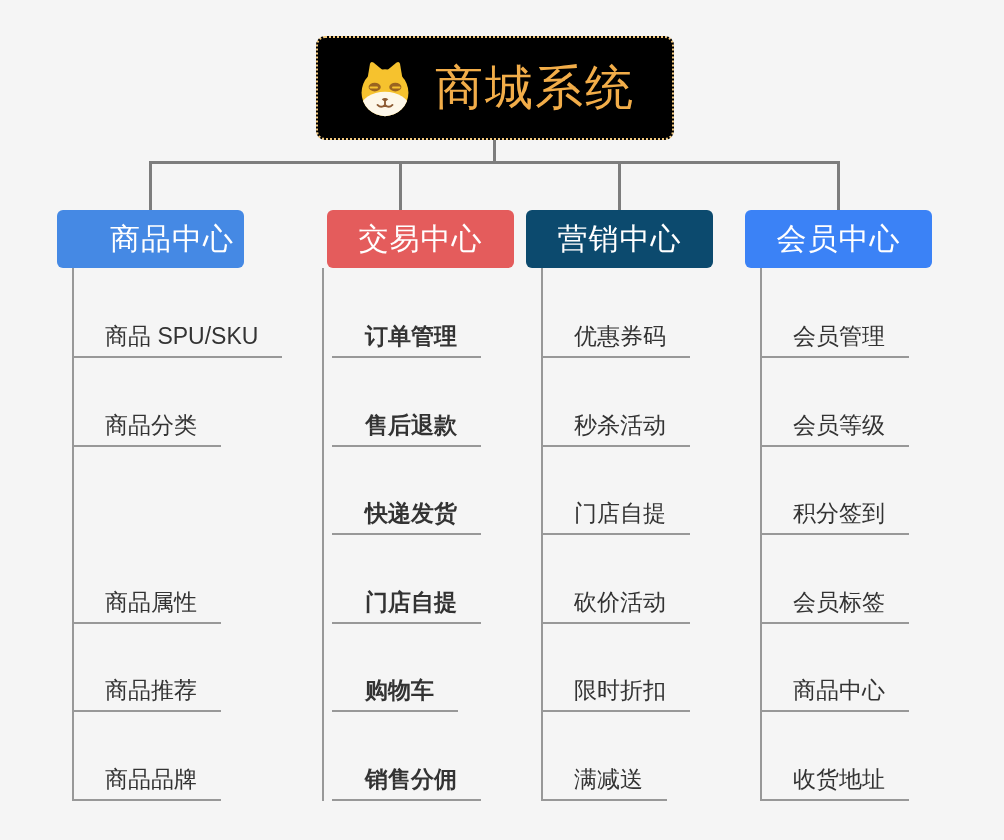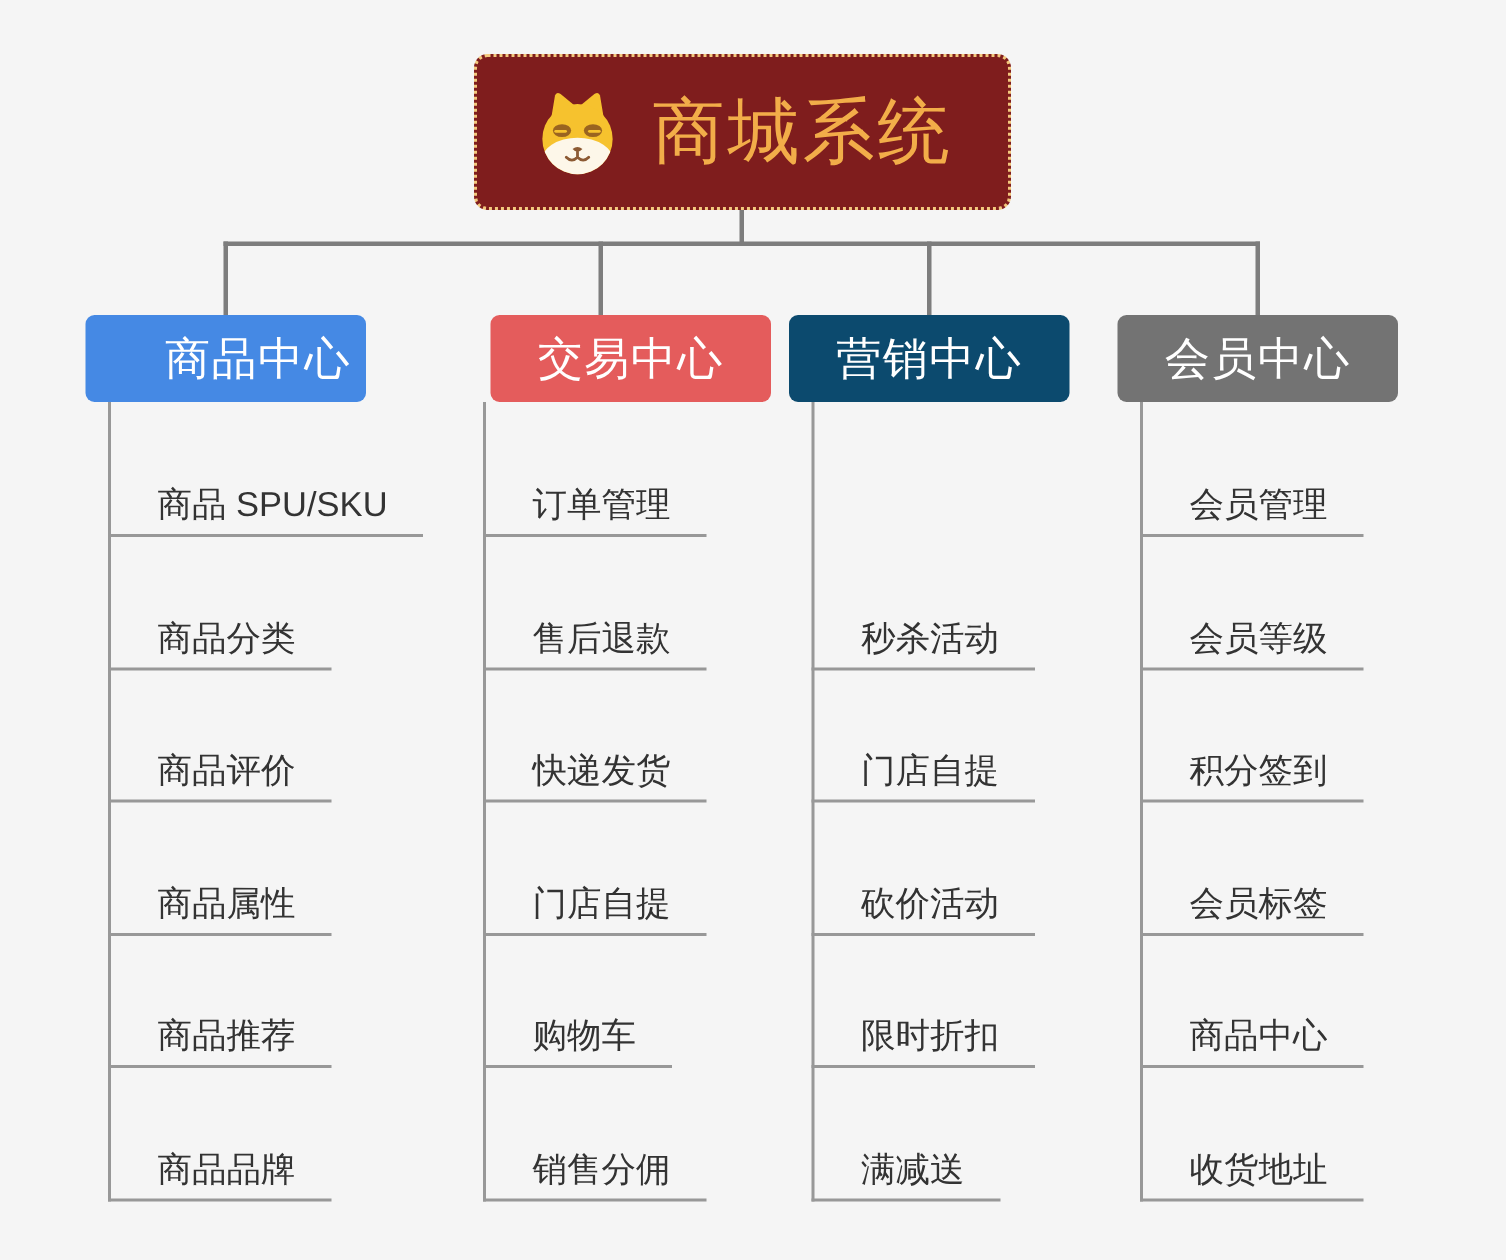--- a/index.html
+++ b/index.html
@@ -11,21 +11,21 @@
     height: 840px;
     background: #f5f5f5;
     overflow: hidden;
   }
 
   
   .root-node {
     position: absolute;
     left: 316px; top: 36px;
     width: 358px; height: 104px;
-    background: #7f1d1d;
+    background: #000000;
     border: 2px dotted #f3c97e;
     border-radius: 9px;
     display: flex;
     align-items: center;
     justify-content: center;
     gap: 20px;
   }
   .root-title {
     font-size: 48px;
     letter-spacing: 2px;
@@ -78,21 +78,21 @@
     position: absolute;
     display: inline-block;
     padding: 0 24px 4px 33px;
     border-bottom: 2px solid #989898;
     font-size: 23px;
     line-height: 32px;
     color: #333333;
     white-space: nowrap;
   }
   .col-0 { left: 72px;  }
-  .col-1 { left: 322px; }
+  .col-1 { left: 332px; font-weight: bold; }
   .col-2 { left: 541px; }
   .col-3 { left: 760px; }
   .row-0 { top: 320px; }
   .row-1 { top: 409px; }
   .row-2 { top: 497px; }
   .row-3 { top: 586px; }
   .row-4 { top: 674px; }
   .row-5 { top: 763px; }
 </style>
 </head>
@@ -128,43 +128,43 @@
 
   <div class="branch-node branch-0" style="background: rgb(69, 137, 228); padding-left: 43px;">
     <span>商品中心</span>
   </div>
   <div class="branch-node branch-1" style="background: rgb(228, 92, 92);">
     <span>交易中心</span>
   </div>
   <div class="branch-node branch-2" style="background: #0c4a6e;">
     <span>营销中心</span>
   </div>
-  <div class="branch-node branch-3" style="background: #737373;">
+  <div class="branch-node branch-3" style="background: #3b82f6;">
     <span>会员中心</span>
   </div>
 
   <div class="trunk trunk-0"></div>
   <div class="trunk trunk-1"></div>
   <div class="trunk trunk-2"></div>
   <div class="trunk trunk-3"></div>
 
   <div class="leaf col-0 row-0">商品 SPU/SKU</div>
   <div class="leaf col-0 row-1">商品分类</div>
-  <div class="leaf col-0 row-2">商品评价</div>
   <div class="leaf col-0 row-3">商品属性</div>
   <div class="leaf col-0 row-4">商品推荐</div>
   <div class="leaf col-0 row-5">商品品牌</div>
 
   <div class="leaf col-1 row-0">订单管理</div>
   <div class="leaf col-1 row-1">售后退款</div>
   <div class="leaf col-1 row-2">快递发货</div>
   <div class="leaf col-1 row-3">门店自提</div>
   <div class="leaf col-1 row-4">购物车</div>
   <div class="leaf col-1 row-5">销售分佣</div>
 
+  <div class="leaf col-2 row-0">优惠券码</div>
   <div class="leaf col-2 row-1">秒杀活动</div>
   <div class="leaf col-2 row-2">门店自提</div>
   <div class="leaf col-2 row-3">砍价活动</div>
   <div class="leaf col-2 row-4">限时折扣</div>
   <div class="leaf col-2 row-5">满减送</div>
 
   <div class="leaf col-3 row-0">会员管理</div>
   <div class="leaf col-3 row-1">会员等级</div>
   <div class="leaf col-3 row-2">积分签到</div>
   <div class="leaf col-3 row-3">会员标签</div>

